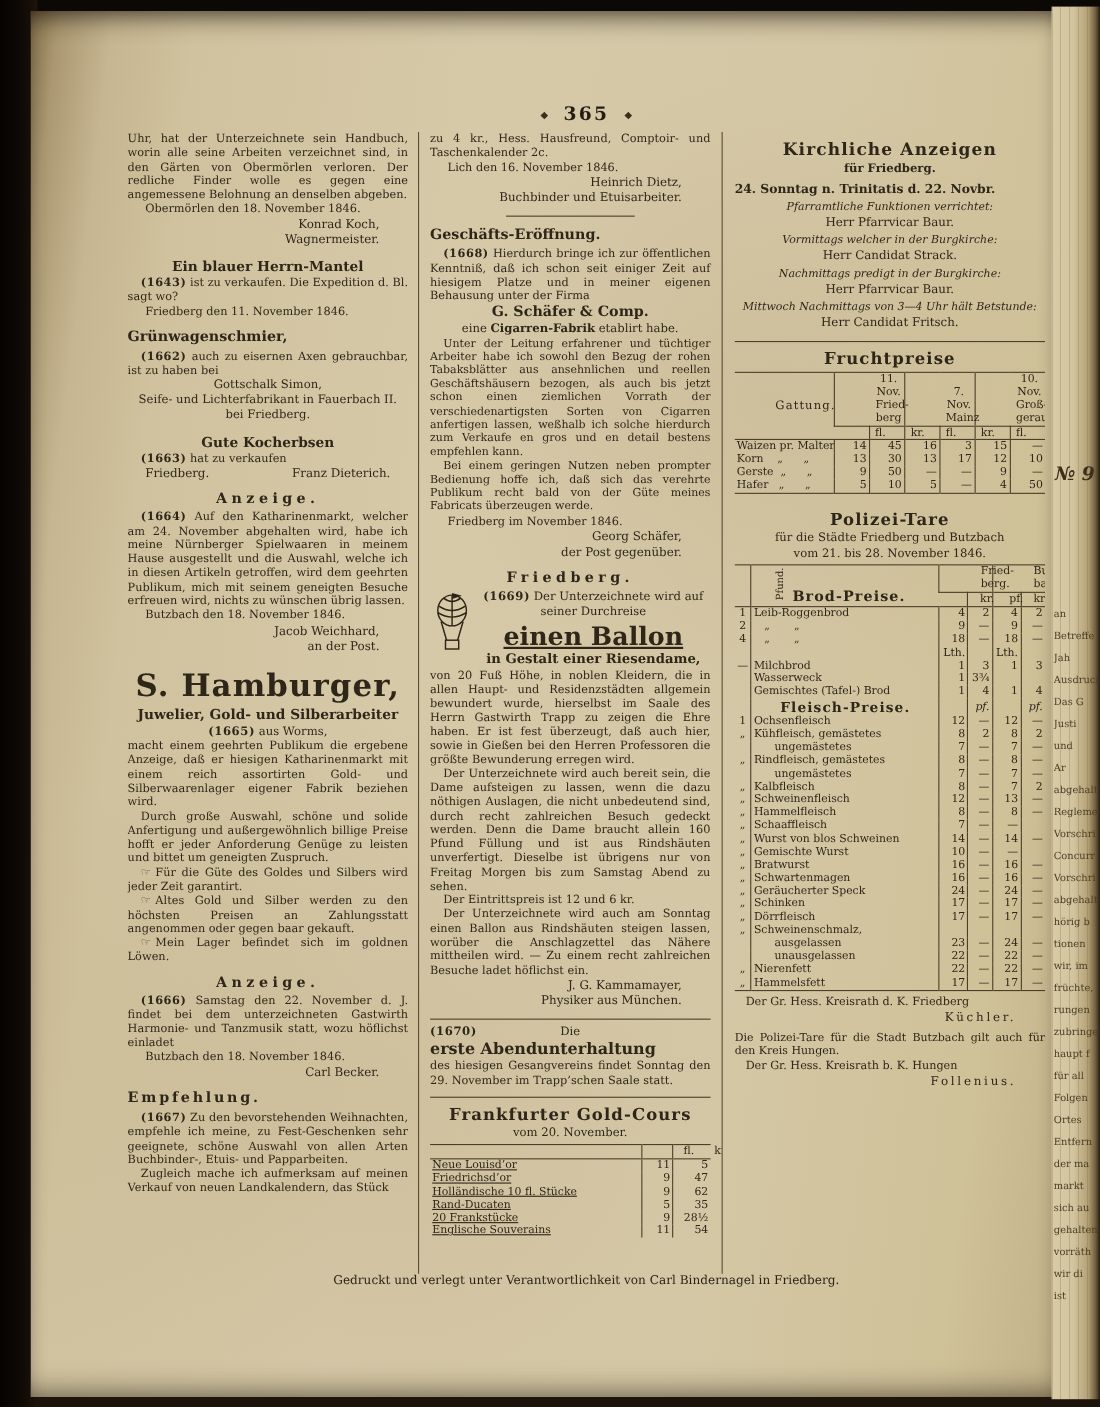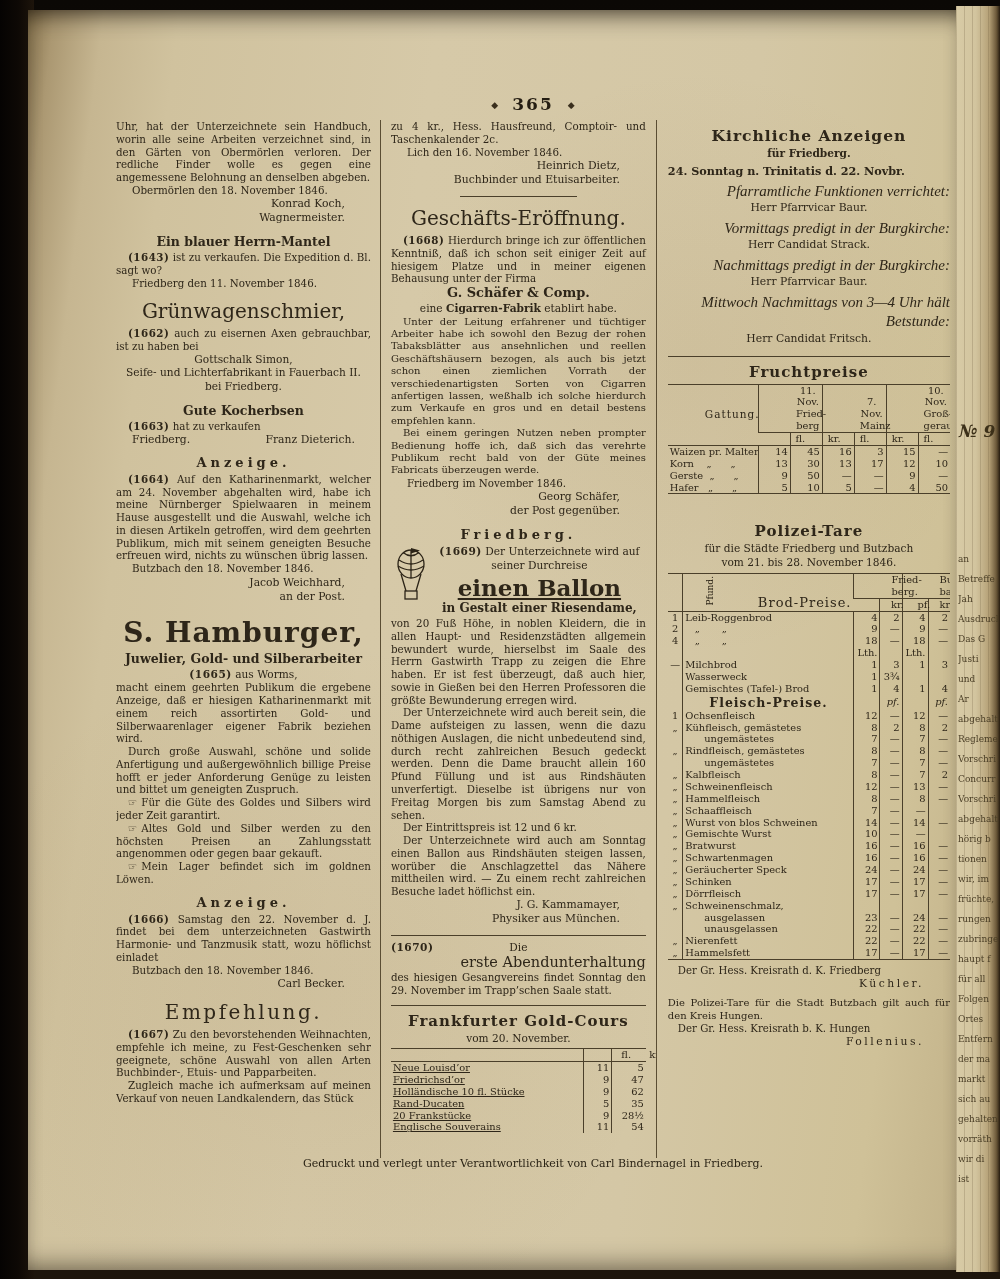--- a/index.html
+++ b/index.html
@@ -50,38 +50,38 @@
   .noindent{text-indent:0;}
   .small{font-size:10px;}
   .center{text-align:center;text-indent:0;font-size:10.6px;line-height:1.3;}
   .date{font-size:10.3px;line-height:1.3;padding-left:16px;}
   .sig{font-size:10.8px;line-height:1.3;text-align:right;padding-right:26px;}
   .ls{letter-spacing:2.5px;}
   .adnum{font-weight:bold;letter-spacing:.5px;}
   .hand{font-family:"DejaVu Sans",sans-serif;padding-right:4px;}
   .h-sm{text-align:center;font-weight:bold;font-size:12.5px;margin:7px 0 2px;}
   .h-spaced{text-align:center;font-weight:bold;font-size:13px;letter-spacing:4px;margin:8px 0 3px;}
-  .h-lg{text-align:center;font-weight:normal;font-size:20px;margin:9px 0 4px;}
+  .h-lg{text-align:left;font-weight:bold;font-size:13px;margin:9px 0 4px;}
   .h-md{text-align:center;font-weight:bold;font-size:15px;letter-spacing:1px;margin:6px 0 2px;}
   .h-xl{text-align:center;font-weight:bold;font-size:28px;margin:12px 0 2px;letter-spacing:1px;}
   .h-sub{text-align:center;font-weight:bold;font-size:12.5px;margin:0 0 2px;}
   .spread{display:flex;justify-content:space-between;padding:0 16px;font-size:10.8px;}
   .rule{border-top:1px solid #4a3f2a;margin:7px 0 5px;}
   .rule-short{border-top:1px solid #4a3f2a;width:46%;margin:7px auto 5px;}
   
   .ballon-row{display:flex;align-items:flex-start;}
   .ballon-ico{flex:0 0 42px;padding-top:2px;}
   .ballon-head{flex:1;}
   .ballon-display{text-align:center;font-weight:bold;font-size:23px;line-height:1.1;margin:2px 0 1px;text-decoration:underline;}
   .ballon-sub{text-align:center;font-weight:bold;font-size:12px;margin-bottom:2px;}
   
   .gesang-top{display:grid;grid-template-columns:1fr 1fr 1fr;font-size:10.6px;}
   .gesang-top .adnum{text-align:left;}
   .gesang-die{text-align:center;}
-  .gesang-line2{text-align:right;font-weight:normal;font-size:14.5px;margin:1px 0;}
+  .gesang-line2{text-align:left;font-weight:bold;font-size:14.5px;margin:1px 0;}
   
   .t{border-collapse:collapse;width:100%;table-layout:fixed;}
   .t th,.t td{font-size:9.9px;line-height:1.2;padding:0 2px;font-weight:normal;color:#2e2619;}
   .t thead th{white-space:pre-line;vertical-align:bottom;text-align:center;padding-left:37px;}
   
   .gold{border-top:1px solid #4a3f2a;margin-top:2px;}
   .gold col.g-name{width:auto;}
   .gold col.g-fl{width:28px;}
   .gold col.g-kr{width:34px;}
   .gold thead th{border-bottom:1px solid #4a3f2a;}
@@ -100,29 +100,29 @@
   
   .polizei{border-top:1px solid #4a3f2a;border-bottom:1px solid #4a3f2a;margin-top:3px;}
   .polizei col.c-pfund{width:15px;}
   .polizei col.c-name{width:auto;}
   .polizei col.c-kr{width:26px;}
   .polizei col.c-pf{width:22px;}
   .polizei th:nth-child(n+2),.polizei td:nth-child(n+2){border-left:1px solid #4a3f2a;}
   .polizei thead th{border-bottom:1px solid #4a3f2a;}
   .polizei .pfund-v{vertical-align:middle;}
   .polizei .pfund-v span{writing-mode:vertical-rl;transform:rotate(180deg);font-size:9px;display:inline-block;}
-  .polizei .brod-t{font-weight:normal;font-size:13px;letter-spacing:1px;text-align:right;}
+  .polizei .brod-t{font-weight:bold;font-size:13px;letter-spacing:1px;text-align:left;}
   .polizei td{text-align:right;}
   .polizei td:nth-child(2){text-align:left;white-space:pre;overflow:hidden;}
   .polizei td:first-child{text-align:center;}
   .polizei .section td{border-bottom:none;}
   .polizei .fleisch-t{font-weight:bold;font-size:12.5px;letter-spacing:1px;text-align:center !important;}
   .polizei .u{font-style:italic;}
   
-  .k-q{font-size:15px;line-height:1.3;text-indent:0;text-align:right;font-style:italic;font-family:Liberation Serif, serif;}
+  .k-q{font-size:10px;line-height:1.3;text-indent:0;text-align:center;font-style:italic;}
   .k-a{text-align:center;font-size:10.8px;line-height:1.35;margin-bottom:3px;}
   .k-date{text-align:left;font-weight:bold;font-size:11.2px;margin:3px 0 4px;}
   .kreis-line{font-size:10.2px;line-height:1.3;text-indent:10px;}
   
   .footer{position:absolute;left:88px;bottom:100px;width:834px;text-align:center;
     font-size:11px;font-weight:normal;color:#2a2315;}
 </style>
 </head>
 <body>
 
@@ -322,21 +322,21 @@
       </div>
 
       <div class="col col-right">
 
         <section class="article">
           <h3 class="h-md ls" style="font-size:15.5px;">Kirchliche Anzeigen</h3>
           <p class="center" style="font-weight:bold;">für Friedberg.</p>
           <p class="k-date">24. Sonntag n. Trinitatis d. 22. Novbr.</p>
           <p class="k-q">Pfarramtliche Funktionen verrichtet:</p>
           <p class="k-a">Herr Pfarrvicar Baur.</p>
-          <p class="k-q">Vormittags predigt in der Burgkirche:</p>
+          <p class="k-q">Vormittags welcher in der Burgkirche:</p>
           <p class="k-a">Herr Candidat Strack.</p>
           <p class="k-q">Nachmittags predigt in der Burgkirche:</p>
           <p class="k-a">Herr Pfarrvicar Baur.</p>
           <p class="k-q">Mittwoch Nachmittags von 3—4 Uhr hält Betstunde:</p>
           <p class="k-a">Herr Candidat Fritsch.</p>
         </section>
 
         <div class="rule"></div>
 
         <section class="article">
@@ -404,21 +404,21 @@
                   <td>5</td>
                   <td>—</td>
                   <td>4</td>
                   <td>50</td>
                 </tr>
               </tbody>
           </table>
         </section>
 
         <section class="article">
-          <h3 class="h-md ls" style="margin-top:28px;">Polizei-Tare</h3>
+          <h3 class="h-md ls" style="margin-top:14px;">Polizei-Tare</h3>
           <p class="center">für die Städte Friedberg und Butzbach</p>
           <p class="center">vom 21. bis 28. November 1846.</p>
           <table class="t polizei">
             <colgroup>
                 <col class="c-pfund">
                 <col class="c-name">
                 <col class="c-kr">
                 <col class="c-pf">
                 <col class="c-kr">
                 <col class="c-pf">

